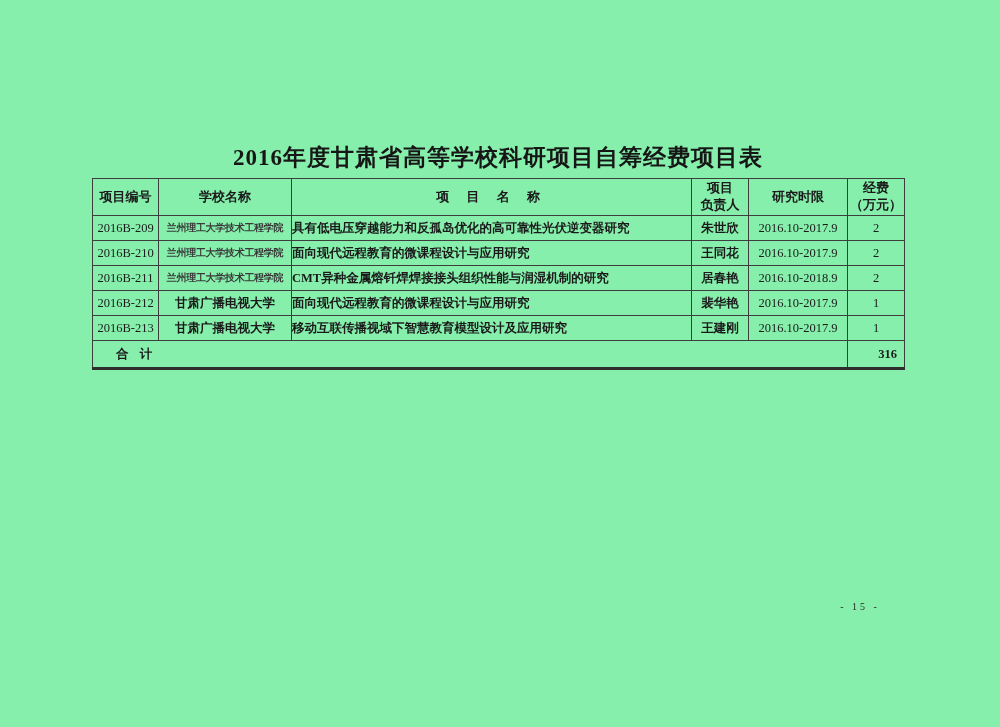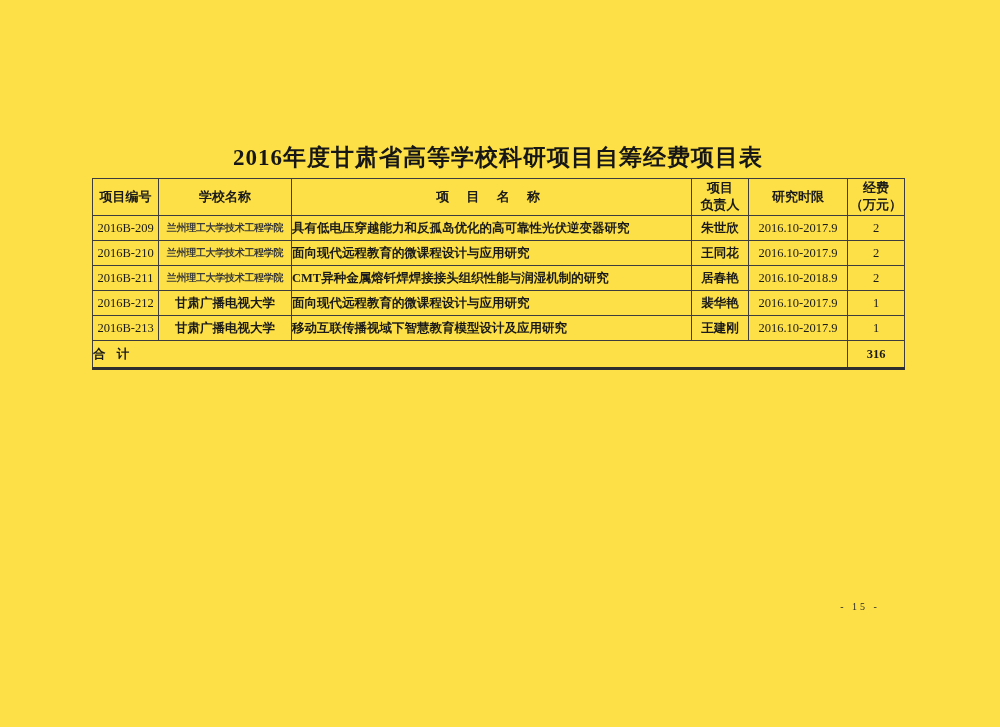--- a/index.html
+++ b/index.html
@@ -4,21 +4,21 @@
 <style>
   html, body {
     margin: 0;
     padding: 0;
     background: #ffffff;
   }
   .page {
     position: relative;
     width: 1000px;
     height: 727px;
-    background: #fde047;
+    background: #86efac;
     font-family: "Liberation Serif", "DejaVu Serif", serif;
     color: #1a1a1a;
     overflow: hidden;
   }
   .doc-title {
     position: absolute;
     top: 142px;
     left: 92px;
     width: 812px;
     text-align: center;
@@ -79,20 +79,21 @@
     text-align: left;
     padding-left: 8px;
     margin-top: 35px;
   }
   td.cell-duration, td.cell-id {
     font-size: 12.5px;
     font-weight: normal;
   }
   tr.total-row td {
     height: 26px;
+    padding-left: 23px;
   }
   td.total-label {
     font-weight: bold;
     font-size: 13.5px;
     text-align: left;
     padding-left: 16px;
     letter-spacing: 4px;
   }
   td.total-value {
     font-weight: bold;

